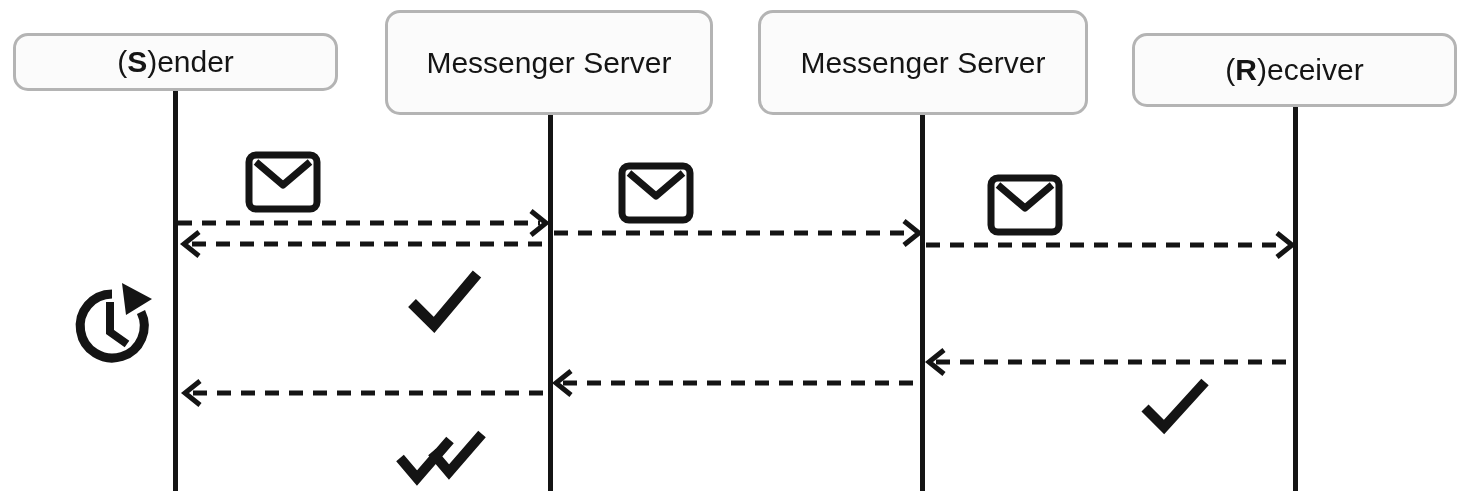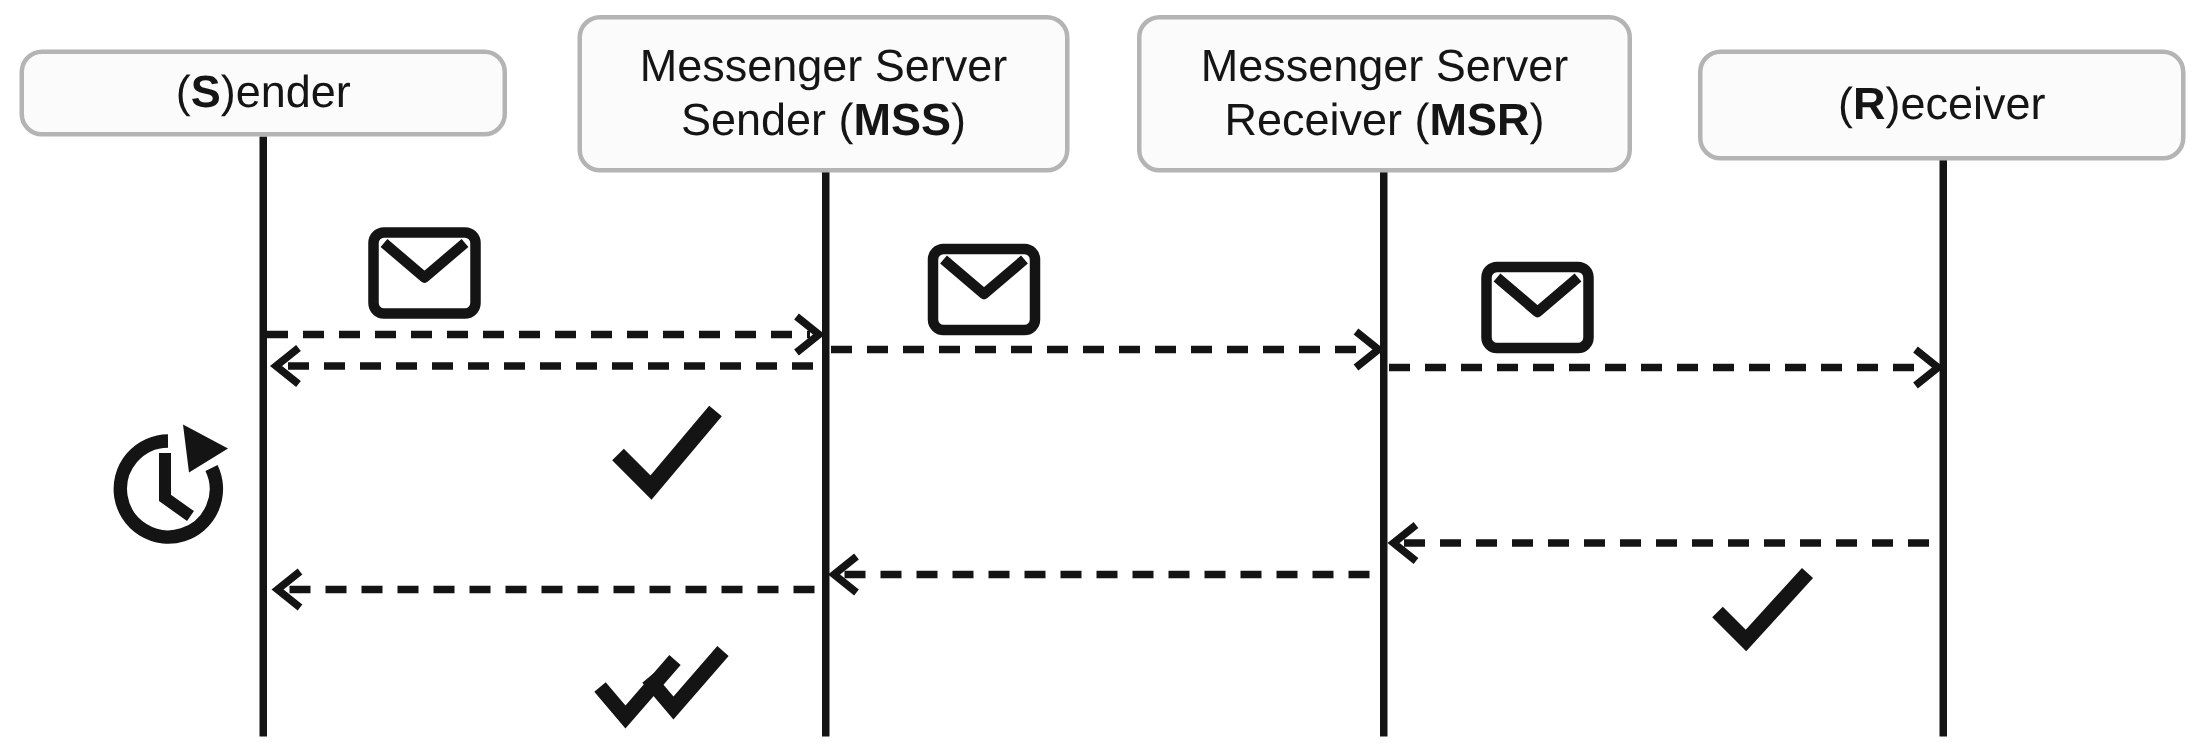--- a/index.html
+++ b/index.html
@@ -116,28 +116,26 @@
 
   <div class="actor-box" style="left:13px;top:33px;width:325px;height:58px">
     <div>
       <span>(</span><b>S</b><span>)ender</span>
     </div>
   </div>
 
   <div class="actor-box" style="left:385px;top:10px;width:328px;height:105px">
     <div>
       <div>Messenger Server</div>
-      <div><span>Sender (</span><b>MSS</b><span>)</span></div>
     </div>
   </div>
 
   <div class="actor-box" style="left:758px;top:10px;width:330px;height:105px">
     <div>
       <div>Messenger Server</div>
-      <div><span>Receiver (</span><b>MSR</b><span>)</span></div>
     </div>
   </div>
 
   <div class="actor-box" style="left:1132px;top:33px;width:325px;height:74px">
     <div>
       <span>(</span><b>R</b><span>)eceiver</span>
     </div>
   </div>
 
 </div>

